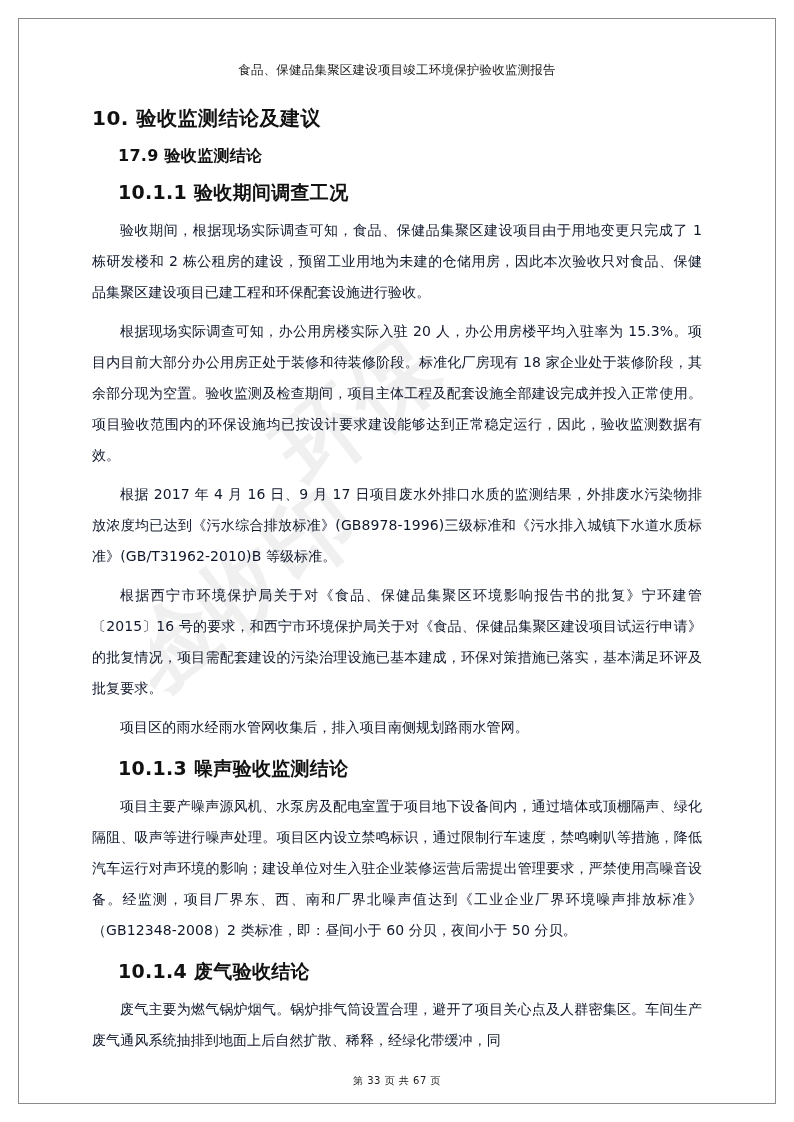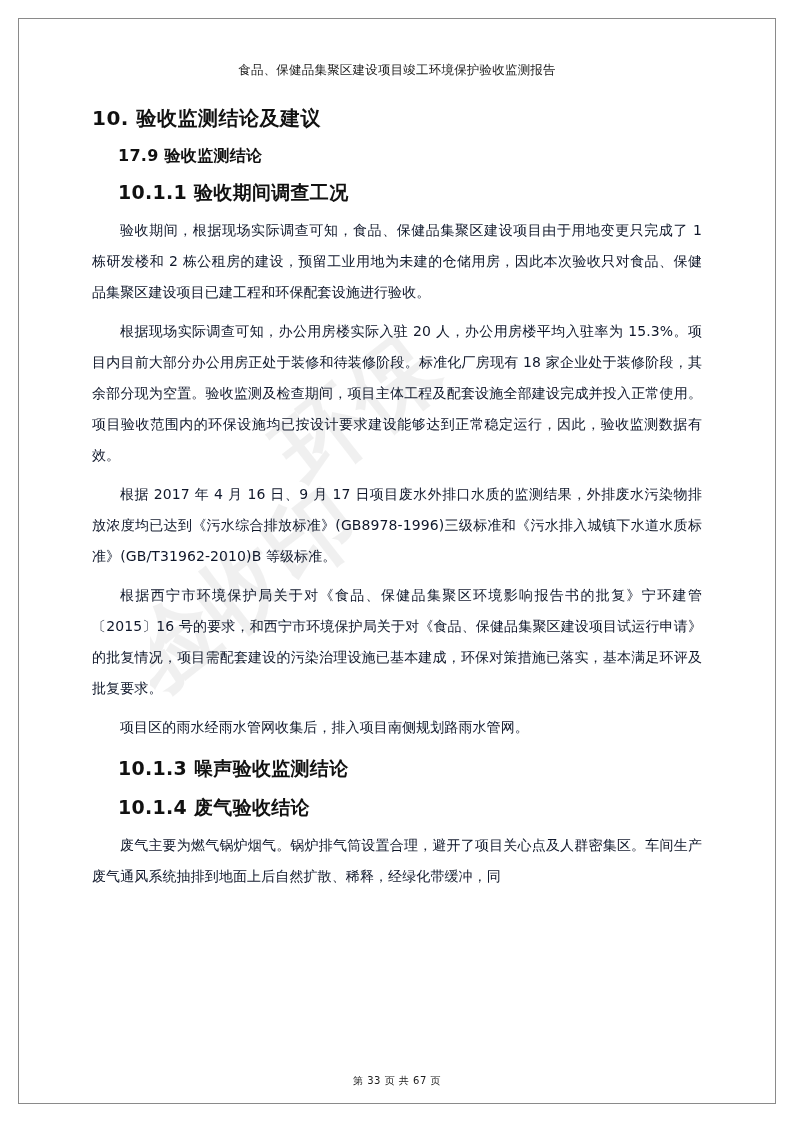--- a/index.html
+++ b/index.html
@@ -126,20 +126,21 @@
 
     <h3 class="subsub">10.1.1 验收期间调查工况</h3>
     <p class="body">验收期间，根据现场实际调查可知，食品、保健品集聚区建设项目由于用地变更只完成了 1 栋研发楼和 2 栋公租房的建设，预留工业用地为未建的仓储用房，因此本次验收只对食品、保健品集聚区建设项目已建工程和环保配套设施进行验收。</p>
     <p class="body">根据现场实际调查可知，办公用房楼实际入驻 20 人，办公用房楼平均入驻率为 15.3%。项目内目前大部分办公用房正处于装修和待装修阶段。标准化厂房现有 18 家企业处于装修阶段，其余部分现为空置。验收监测及检查期间，项目主体工程及配套设施全部建设完成并投入正常使用。项目验收范围内的环保设施均已按设计要求建设能够达到正常稳定运行，因此，验收监测数据有效。</p>
 
     <p class="body">根据 2017 年 4 月 16 日、9 月 17 日项目废水外排口水质的监测结果，外排废水污染物排放浓度均已达到《污水综合排放标准》(GB8978-1996)三级标准和《污水排入城镇下水道水质标准》(GB/T31962-2010)B 等级标准。</p>
     <p class="body">根据西宁市环境保护局关于对《食品、保健品集聚区环境影响报告书的批复》宁环建管〔2015〕16 号的要求，和西宁市环境保护局关于对《食品、保健品集聚区建设项目试运行申请》的批复情况，项目需配套建设的污染治理设施已基本建成，环保对策措施已落实，基本满足环评及批复要求。</p>
     <p class="body">项目区的雨水经雨水管网收集后，排入项目南侧规划路雨水管网。</p>
 
     <h3 class="subsub">10.1.3  噪声验收监测结论</h3>
+    <p class="body">项目主要产噪声源风机、水泵房及配电室置于项目地下设备间内，通过墙体或顶棚隔声、绿化隔阻、吸声等进行噪声处理。项目区内设立禁鸣标识，通过限制行车速度，禁鸣喇叭等措施，降低汽车运行对声环境的影响；建设单位对生入驻企业装修运营后需提出管理要求，严禁使用高噪音设备。经监测，项目厂界东、西、南和厂界北噪声值达到《工业企业厂界环境噪声排放标准》（GB12348-2008）2 类标准，即：昼间小于 60 分贝，夜间小于 50 分贝。</p>
 
     <h3 class="subsub">10.1.4  废气验收结论</h3>
     <p class="body">废气主要为燃气锅炉烟气。锅炉排气筒设置合理，避开了项目关心点及人群密集区。车间生产废气通风系统抽排到地面上后自然扩散、稀释，经绿化带缓冲，同</p>
 
   </div>
 
   <div class="footer">第 33 页 共 67 页</div>
 </div>
 
 </body></html>

